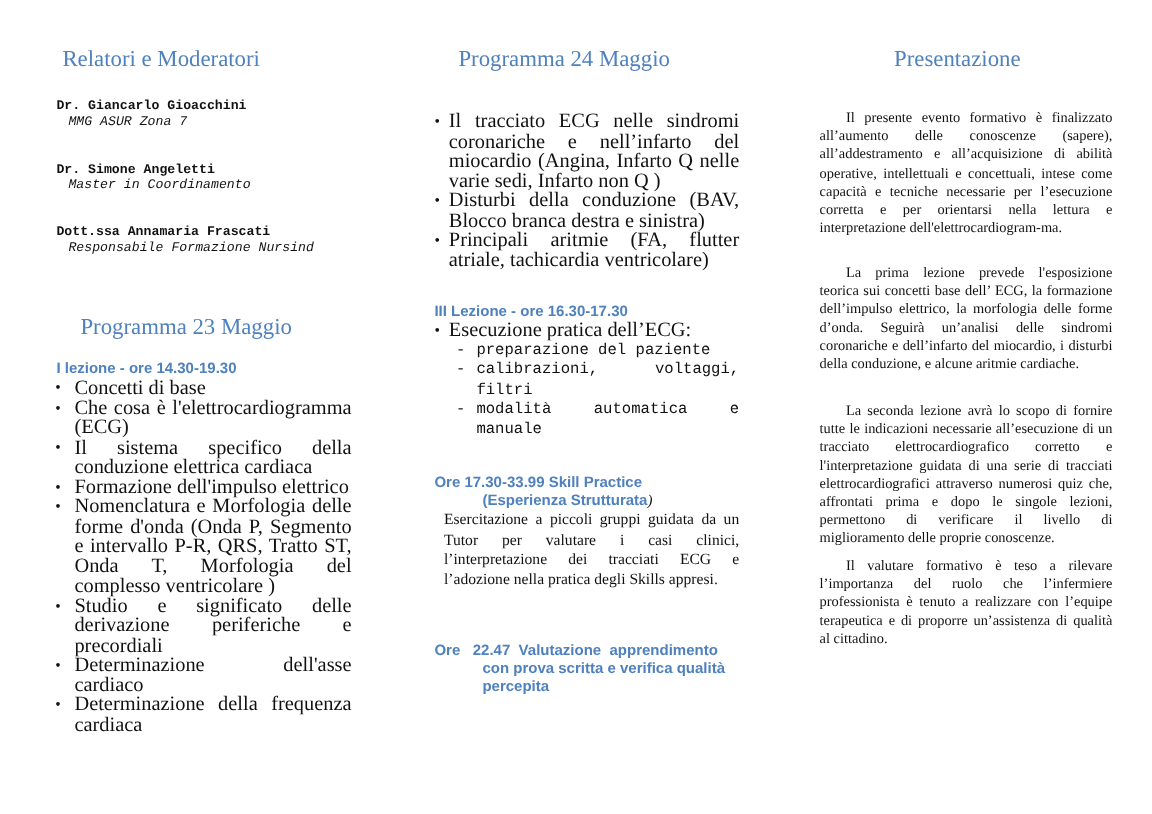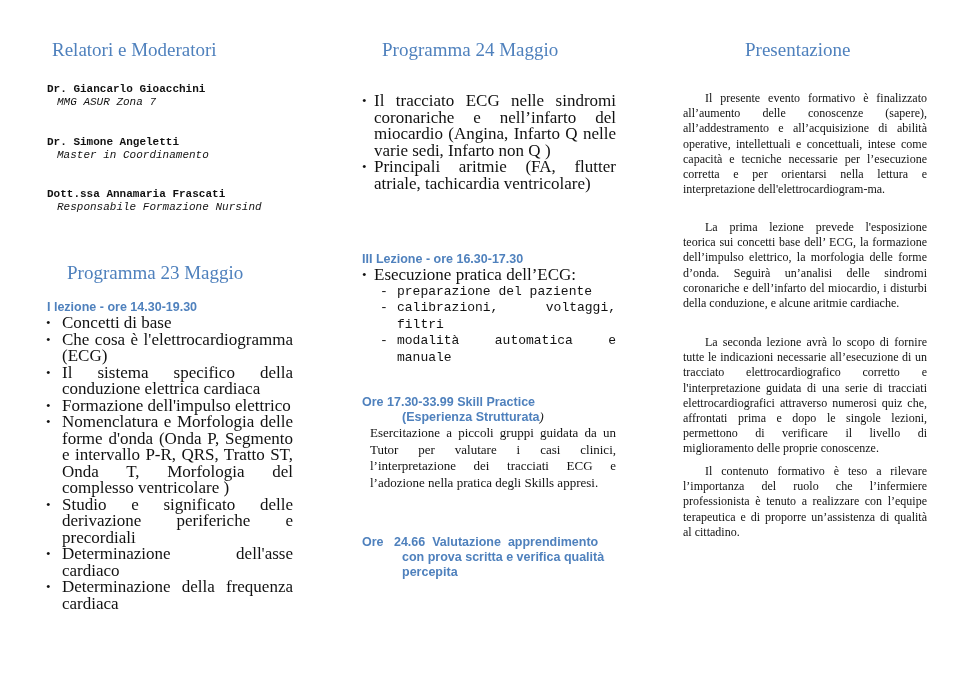--- a/index.html
+++ b/index.html
@@ -85,20 +85,21 @@
     </ul>
   </div>
 </div>
 
 <div class="col" id="col-mid">
   <div class="h1" style="top:39px; left:20px;">Programma 24 Maggio</div>
 
   <div class="block" style="top:93px;">
     <ul class="bullets">
       <li>Il tracciato ECG nelle sindromi coronariche e nell’infarto del miocardio (Angina, Infarto Q nelle varie sedi, Infarto non Q )</li>
+      <li>Disturbi della conduzione (BAV, Blocco branca destra e sinistra)</li>
       <li>Principali aritmie (FA, flutter atriale, tachicardia ventricolare)</li>
     </ul>
   </div>
 
   <div class="block" style="top:252px;">
     <div class="h2">III Lezione - ore 16.30-17.30</div>
     <ul class="bullets">
       <li>Esecuzione pratica dell’ECG:</li>
     </ul>
     <ul class="dashes">
@@ -110,34 +111,34 @@
 
   <div class="block" style="top:395px;">
     <div class="h2">Ore 17.30-33.99 Skill Practice</div>
     <div class="h2 indent2">
       <span>(Esperienza Strutturata</span><span style="color:#111; font-style:italic; font-weight:normal; font-family:'Liberation Serif',serif;">)</span>
     </div>
     <div class="justify" style="padding-left:8px; text-indent:0;">Esercitazione a piccoli gruppi guidata da un Tutor per valutare i casi clinici, l’interpretazione dei tracciati ECG e l’adozione nella pratica degli Skills appresi.</div>
   </div>
 
   <div class="block" style="top:535px;">
-    <div class="h2" style="white-space:pre;">Ore   24.66  Valutazione  apprendimento</div>
+    <div class="h2" style="white-space:pre;">Ore   22.47  Valutazione  apprendimento</div>
     <div class="h2" style="padding-left:40px;">con prova scritta e verifica qualità</div>
     <div class="h2" style="padding-left:40px;">percepita</div>
   </div>
 </div>
 
 <div class="col" id="col-right">
   <div class="h1" style="top:39px; left:62px;">Presentazione</div>
 
   <div class="block" style="top:91px;">
     <p class="para">Il presente evento formativo è finalizzato all’aumento delle conoscenze (sapere), all’addestramento e all’acquisizione di abilità operative, intellettuali e concettuali, intese come capacità e tecniche necessarie per l’esecuzione corretta e per orientarsi nella lettura e interpretazione dell'elettrocardiogram-ma.</p>
   </div>
   <div class="block" style="top:220px;">
     <p class="para">La prima lezione prevede l'esposizione teorica sui concetti base dell’ ECG, la formazione dell’impulso elettrico, la morfologia delle forme d’onda. Seguirà un’analisi delle sindromi coronariche e dell’infarto del miocardio, i disturbi della conduzione, e alcune aritmie cardiache.</p>
   </div>
   <div class="block" style="top:335px;">
     <p class="para">La seconda lezione avrà lo scopo di fornire tutte le indicazioni necessarie all’esecuzione di un tracciato elettrocardiografico corretto e l'interpretazione guidata di una serie di tracciati elettrocardiografici attraverso numerosi quiz che, affrontati prima e dopo le singole lezioni, permettono di verificare il livello di miglioramento delle proprie conoscenze.</p>
   </div>
   <div class="block" style="top:464px;">
-    <p class="para">Il contenuto formativo è teso a rilevare l’importanza del ruolo che l’infermiere professionista è tenuto a realizzare con l’equipe terapeutica e di proporre un’assistenza di qualità al cittadino.</p>
+    <p class="para">Il valutare formativo è teso a rilevare l’importanza del ruolo che l’infermiere professionista è tenuto a realizzare con l’equipe terapeutica e di proporre un’assistenza di qualità al cittadino.</p>
   </div>
 </div>
 
 </body></html>

